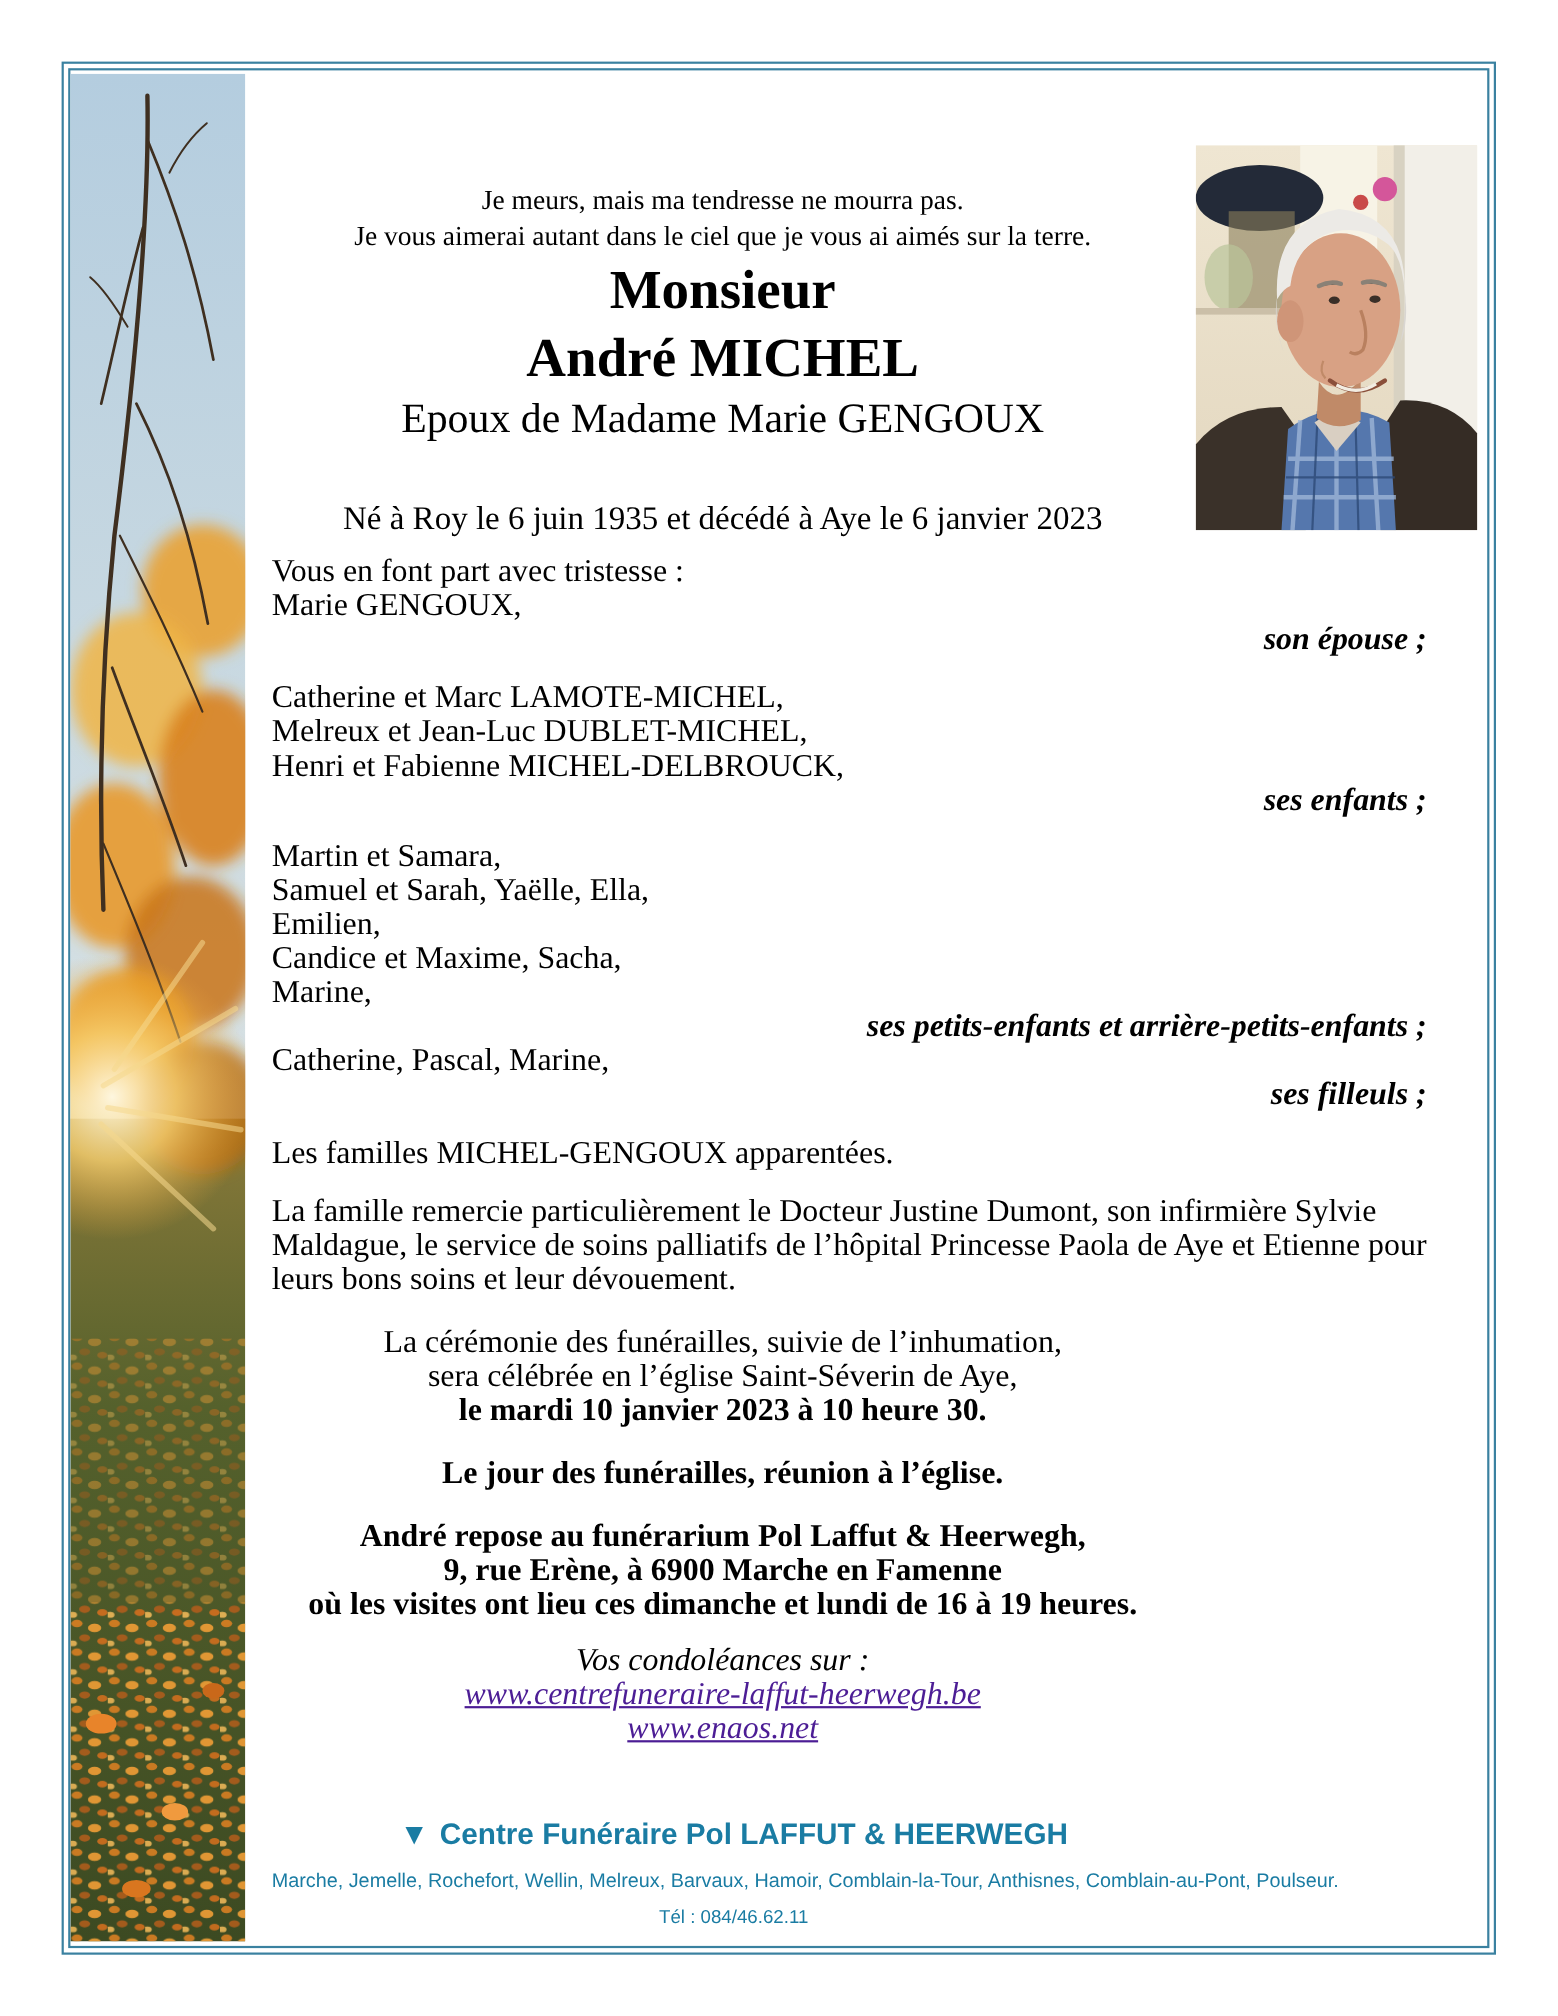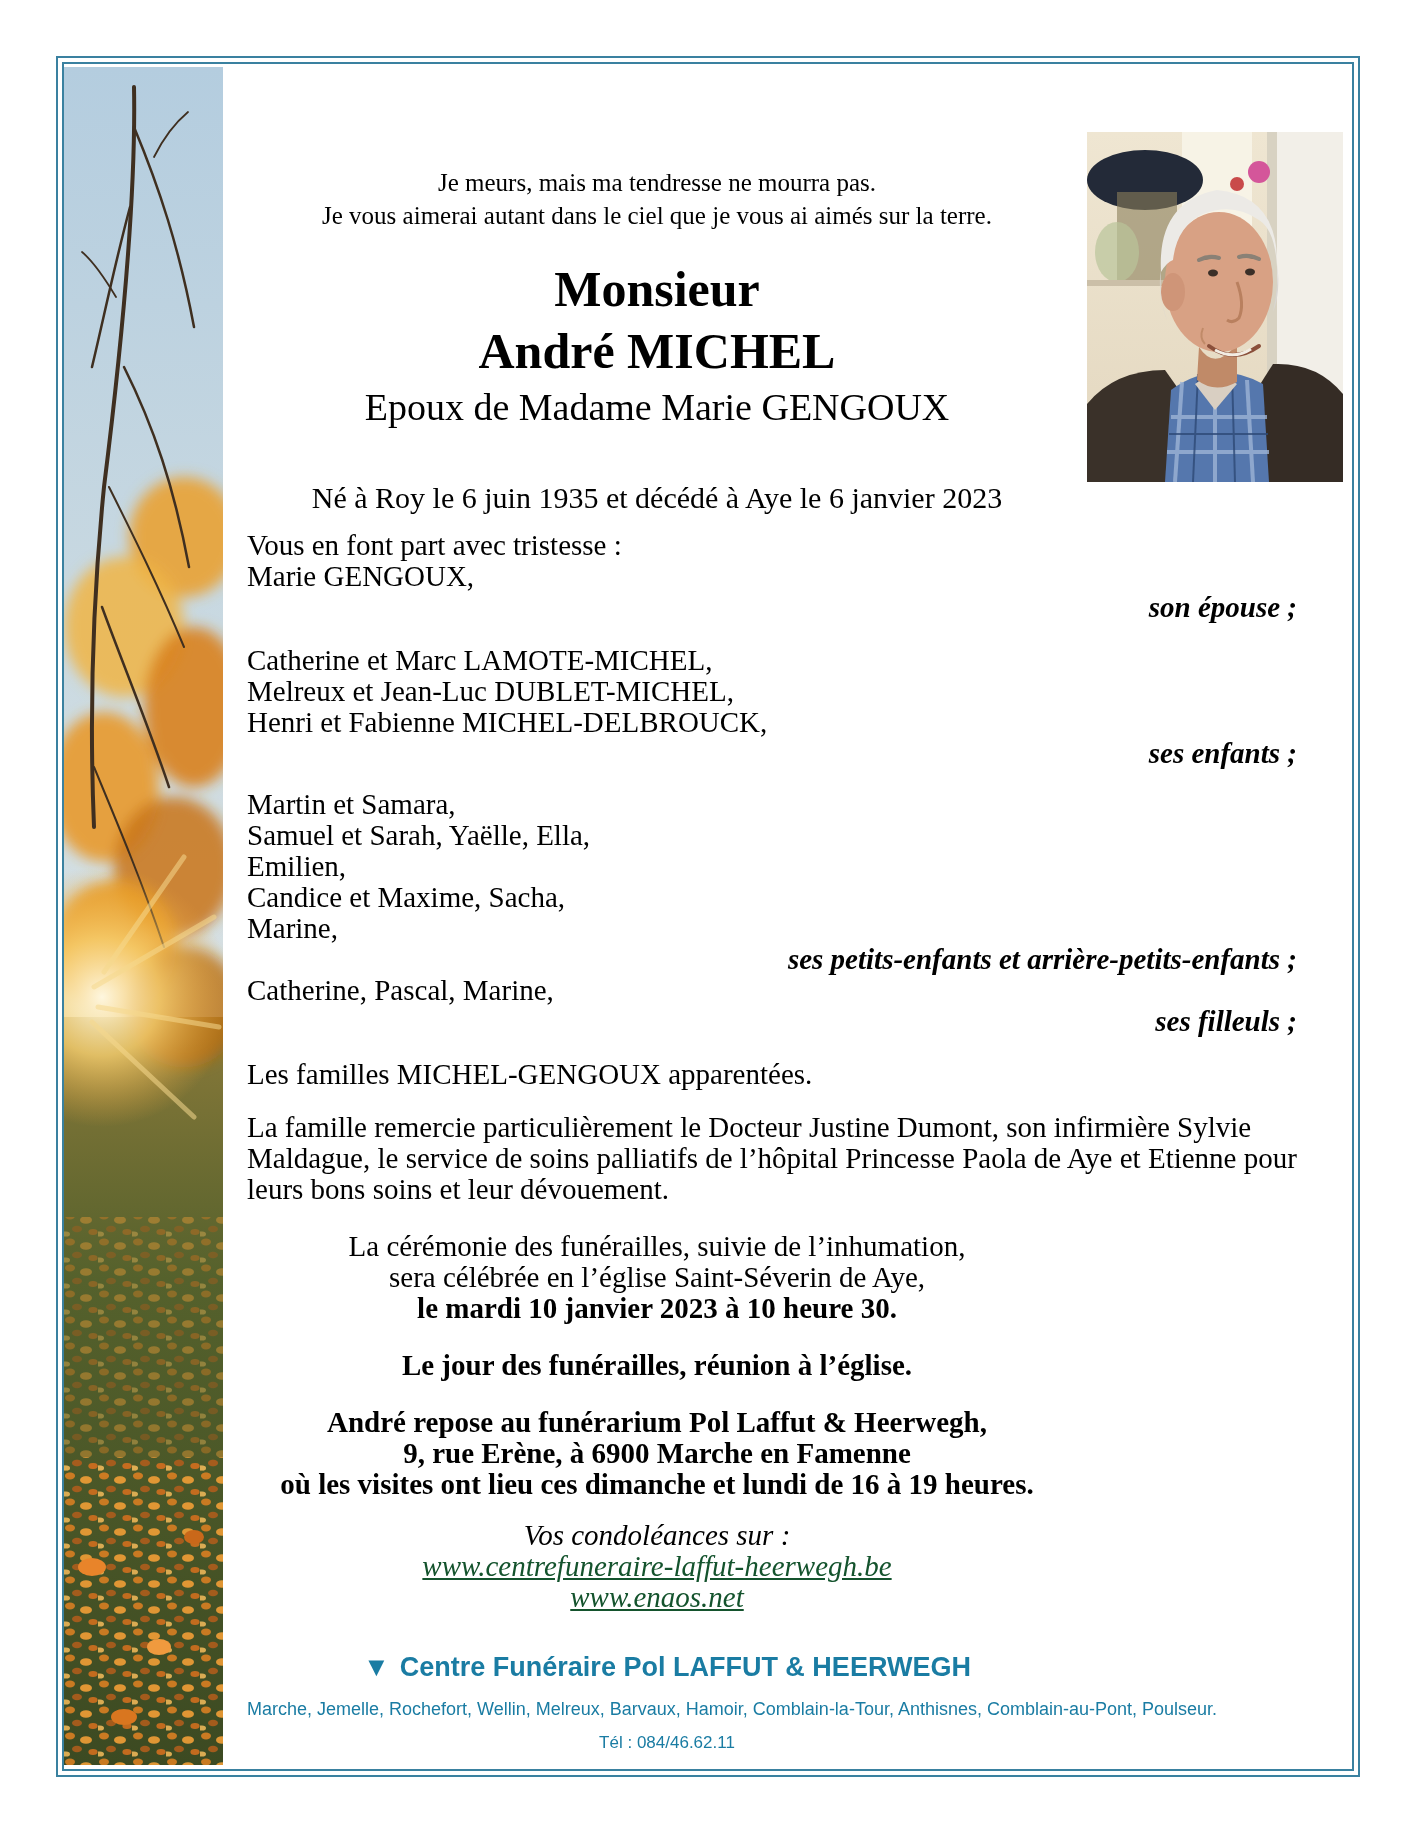--- a/index.html
+++ b/index.html
@@ -10,34 +10,34 @@
   }
   .frame{position:absolute;border:2px solid #3a81a0;pointer-events:none;}
   .frame-outer{left:56px;top:56px;width:1300px;height:1717px;}
   .frame-inner{left:62px;top:62px;width:1288px;height:1705px;}
   .side-photo{position:absolute;left:64px;top:67px;width:159px;height:1698px;}
   .portrait{position:absolute;left:1087px;top:132px;width:256px;height:350px;}
   .content{position:absolute;left:247px;top:150px;width:1050px;font-size:29px;line-height:31px;}
   .center-col{width:820px;text-align:center;}
   .quote{font-size:25px;line-height:33px;margin-top:16px;}
   .title-big{font-weight:bold;font-size:50px;line-height:62px;}
-  .title-first{margin-top:26px;}
+  .title-first{}
   .title-spouse{font-size:38px;line-height:50px;}
   .life-dates{margin-top:50px;font-size:30px;}
   .intro{margin-top:17px;}
   .line{white-space:nowrap;}
   .label-line{text-align:right;font-weight:bold;font-style:italic;}
   .gap{height:22px;}
   .gap-sm{height:20px;}
   .thanks{margin-top:22px;width:1050px;}
   .cline{line-height:31px;}
   .b{font-weight:bold;}
   .i{font-style:italic;}
   .blk{margin-top:26px;}
-  a.link{color:#14532d;font-style:italic;text-decoration:underline;}
+  a.link{color:#4c1d95;font-style:italic;text-decoration:underline;}
   .footer{
     position:absolute;left:247px;top:1650px;width:840px;text-align:center;
     font-family:"Liberation Sans","DejaVu Sans",sans-serif;color:#1a7ca3;
   }
   .brand{font-size:27px;font-weight:bold;line-height:34px;}
   .towns{font-size:18px;line-height:22px;margin-top:14px;white-space:nowrap;}
   .tel{font-size:17px;margin-top:13px;}
   .tri{display:inline-block;margin-right:10px;}
 </style>
 </head>

